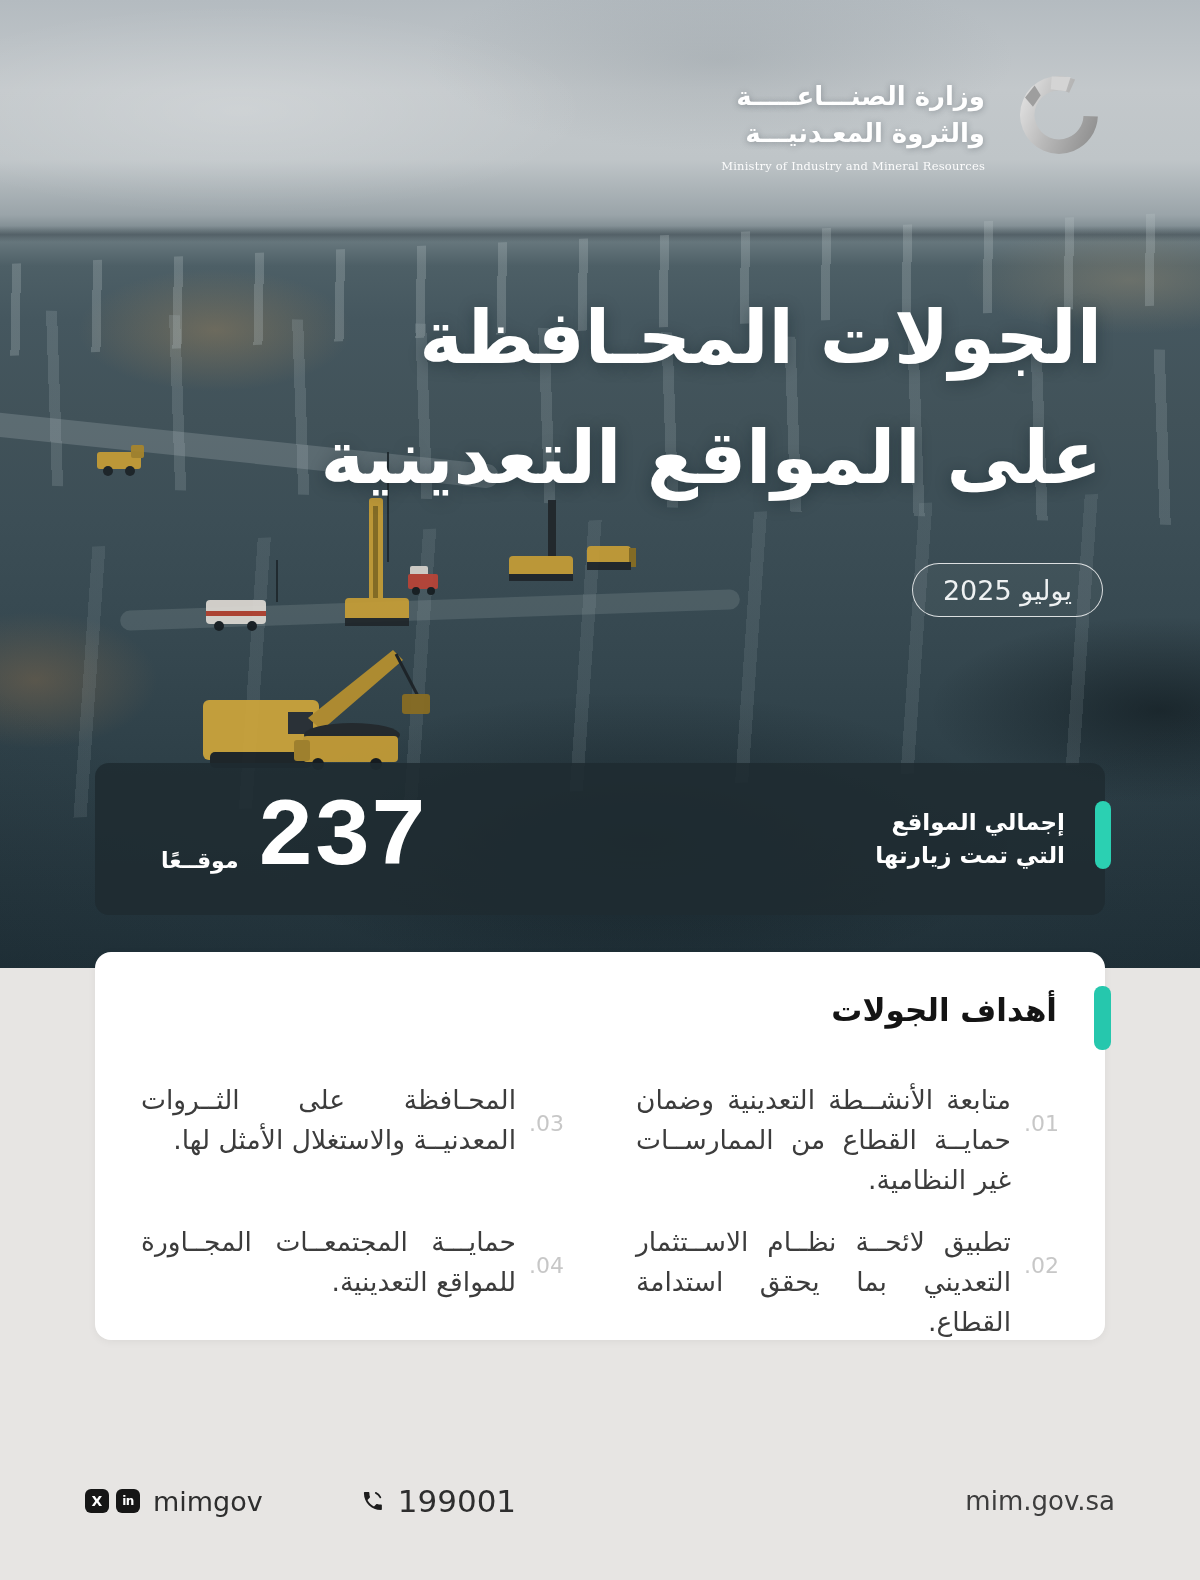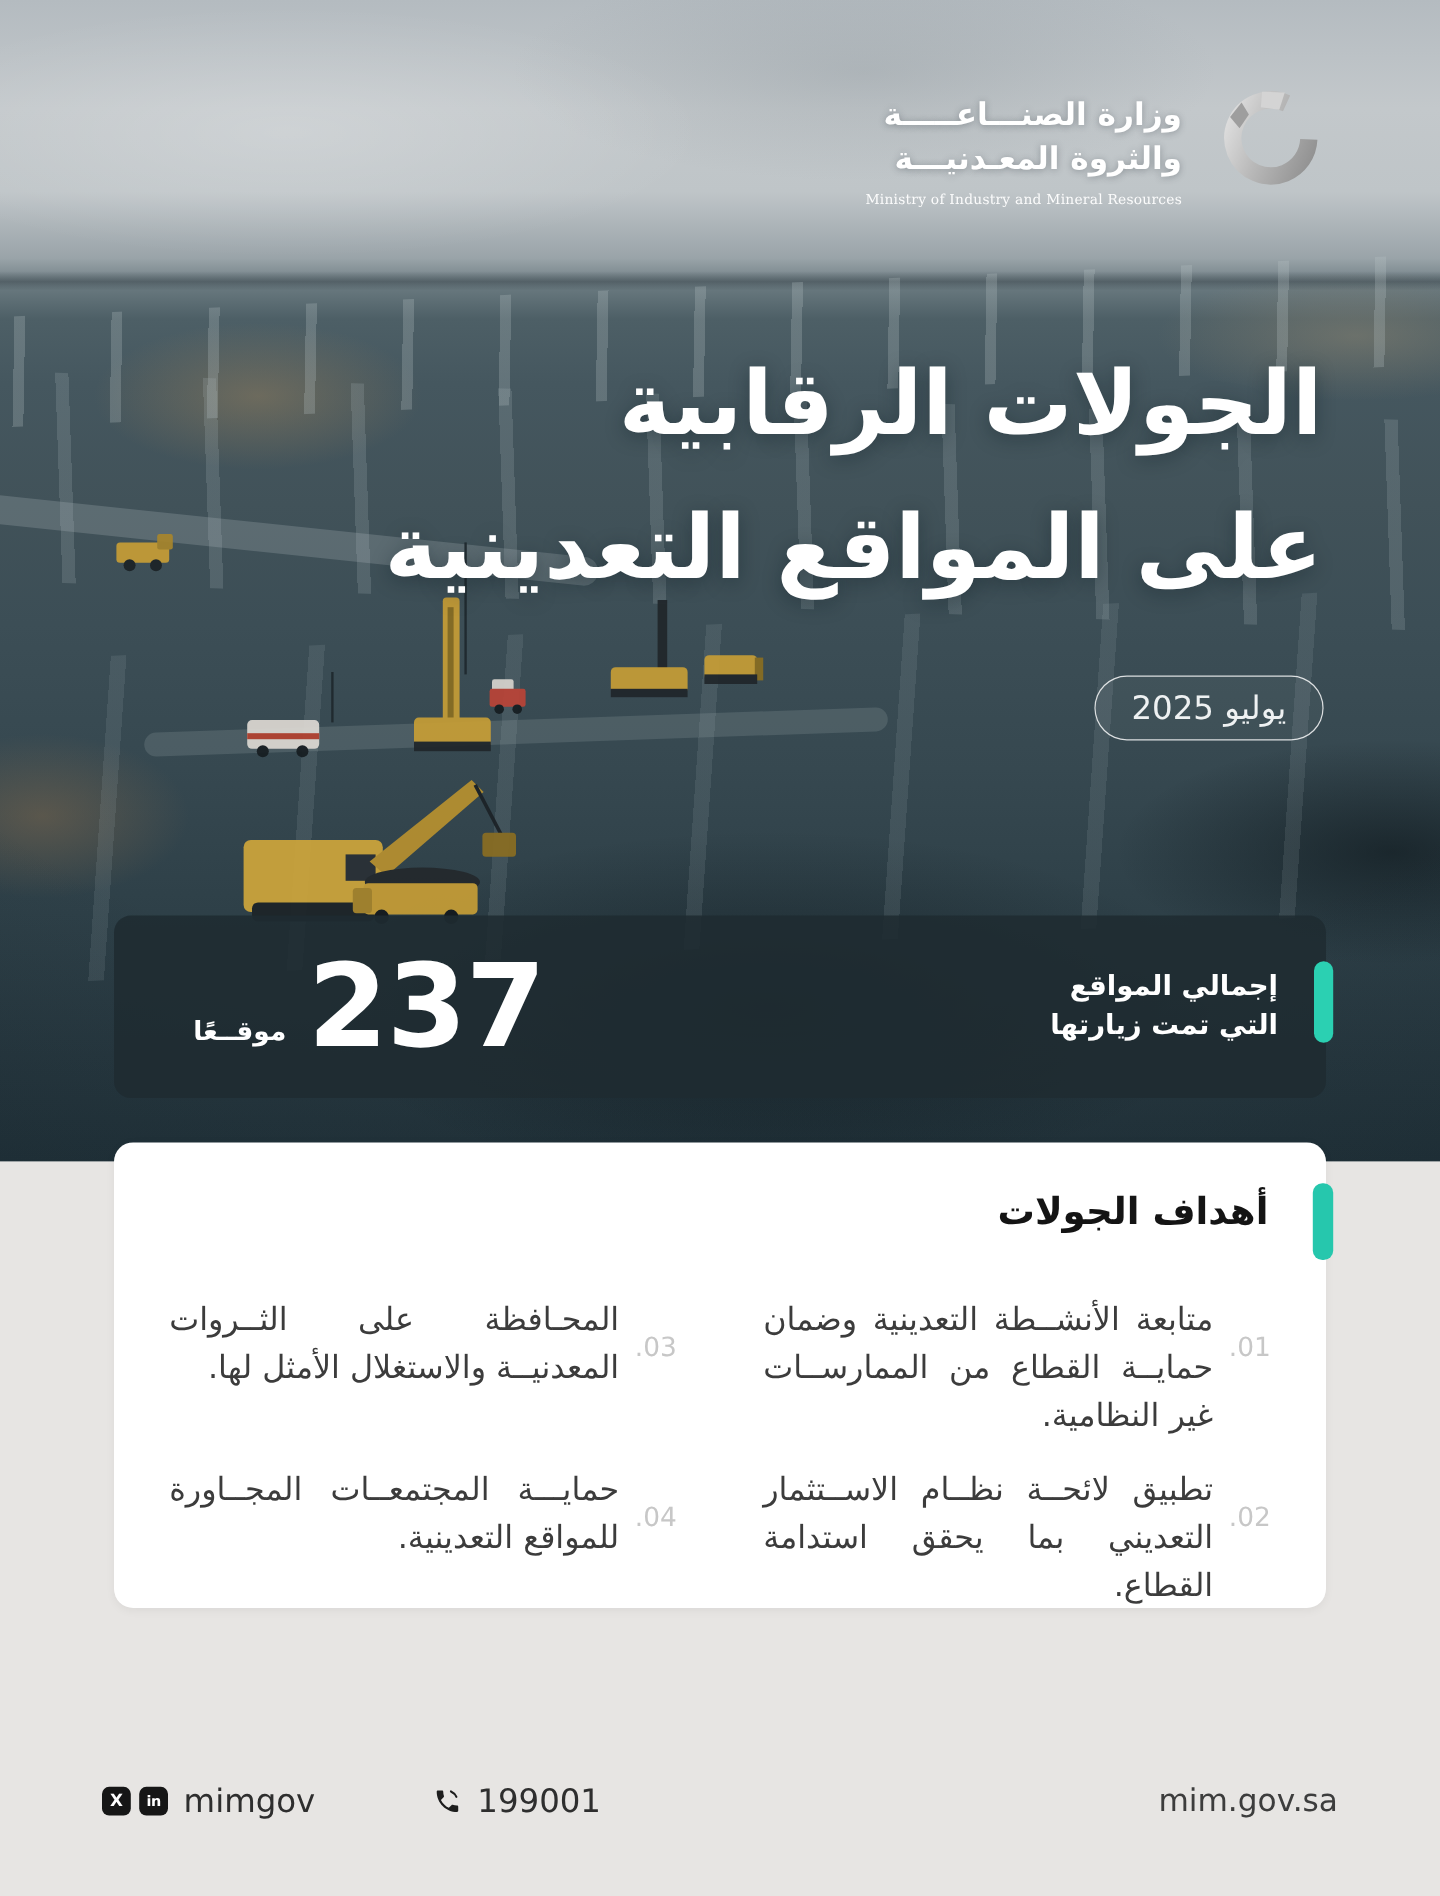--- a/index.html
+++ b/index.html
@@ -63,21 +63,21 @@
 
   
   .stat-card { position:absolute; top:763px; left:95px; width:1010px; height:152px;
            border-radius:14px; background:rgba(31,43,49,.88); direction:rtl;
            display:flex; align-items:center; justify-content:space-between; color:#fff; }
   .stat-accent { position:absolute; left:auto; right:-6px; top:38px; width:16px; height:68px;
            border-radius:8px; background:#2bd0b2; }
   .stat-label { margin-right:40px; text-align:right; font-weight:bold; font-size:23px;
            line-height:1.42; }
   .stat-num-wrap { direction:rtl; display:flex; align-items:flex-end; margin-left:66px; gap:18px; }
-  .stat-num { font-size:96px; font-weight:bold; line-height:.92; letter-spacing:-1px; }
+  .stat-num { font-size:96px; font-weight:bold; line-height:.92; letter-spacing:-1px;font-family:Liberation Mono, monospace; }
   .stat-unit { font-size:22px; font-weight:bold; padding-bottom:10px; }
 
   
   .bottom { position:absolute; top:968px; left:0; width:100%; height:612px; background:#e7e5e3; }
   .goals-card { position:absolute; top:952px; left:95px; width:1010px; height:388px;
            background:#ffffff; border-radius:16px; box-shadow:0 2px 8px rgba(0,0,0,.05); }
   .goals-head { position:relative; padding:40px 48px 0; text-align:right; }
   .goals-accent { position:absolute; right:-6px; top:34px; width:17px; height:64px;
            border-radius:8px; background:#26c7ad; }
   .goals-title { font-size:31px; font-weight:bold; color:#141414; }
@@ -90,21 +90,21 @@
 
   
   .footer { position:absolute; top:1481px; left:85px; right:85px; height:40px;
            display:flex; align-items:center; direction:ltr; color:#2e2e2e; }
   .badge { width:24px; height:24px; border-radius:6px; background:#161616; color:#fff;
            display:flex; align-items:center; justify-content:center; font-weight:bold; }
   .badge.x  { font-size:14px; margin-right:7px; }
   .badge.in { font-size:12px; letter-spacing:-.5px; margin-right:13px; }
   .handle { font-size:27px; color:#2e2e2e; }
   .phone-group { display:flex; align-items:center; margin-left:96px; gap:13px; }
-  .phone-num { font-size:27px; }
+  .phone-num { font-size:31px; }
   .spacer { flex:1; }
   .website { font-size:26px; color:#3d3d3d; }
 </style>
 </head>
 <body>
 
 <div class="poster">
 
   <div class="hero">
     <div class="ridge"></div>
@@ -198,21 +198,21 @@
         </defs>
         <g transform="rotate(-22 50 52)">
           <circle cx="50" cy="52" r="33" fill="none" stroke="url(#lg1)" stroke-width="15" stroke-dasharray="168 40" stroke-dashoffset="-14"></circle>
           <polygon points="58,12 76,20 66,32 52,24" fill="#d4d4d4"></polygon>
           <polygon points="24,22 38,14 40,26 28,34" fill="#9e9e9e"></polygon>
         </g>
       </svg>
     </div>
 
     <div class="title">
-      <div class="t1">الجولات الرقابية</div>
+      <div class="t1">الجولات المحـافظة</div>
       <div class="t2">على المواقع التعدينية</div>
     </div>
 
     <div class="date-pill">يوليو 2025</div>
 
     <div class="stat-card">
       <div class="stat-accent"></div>
       <div class="stat-label">
         <div>إجمالي المواقع</div>
         <div>التي تمت زيارتها</div>

